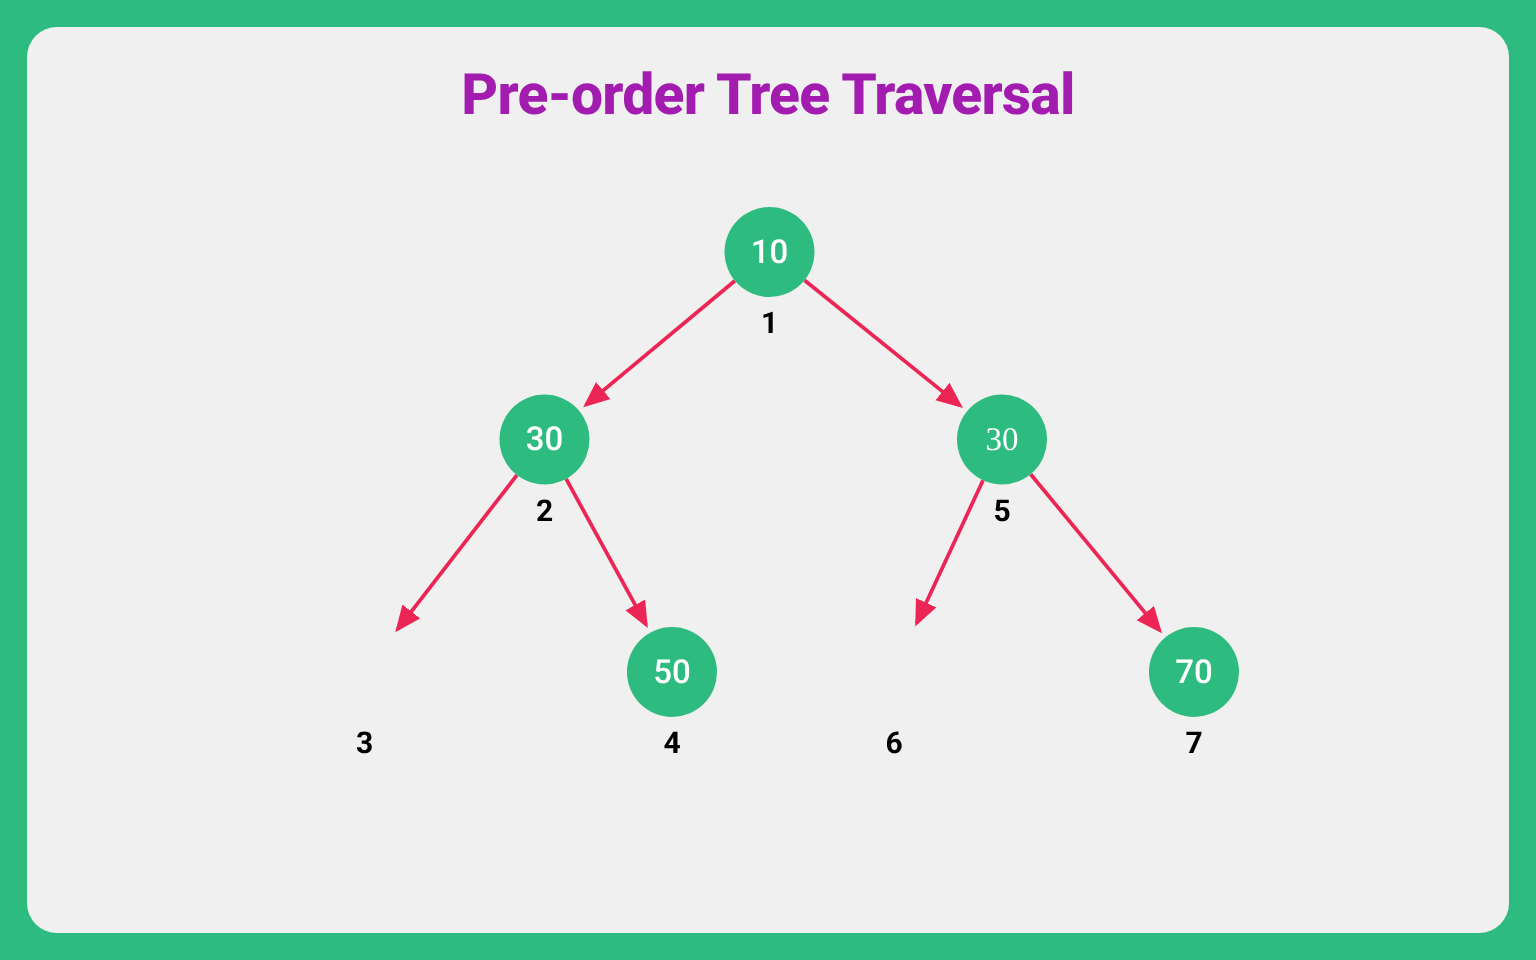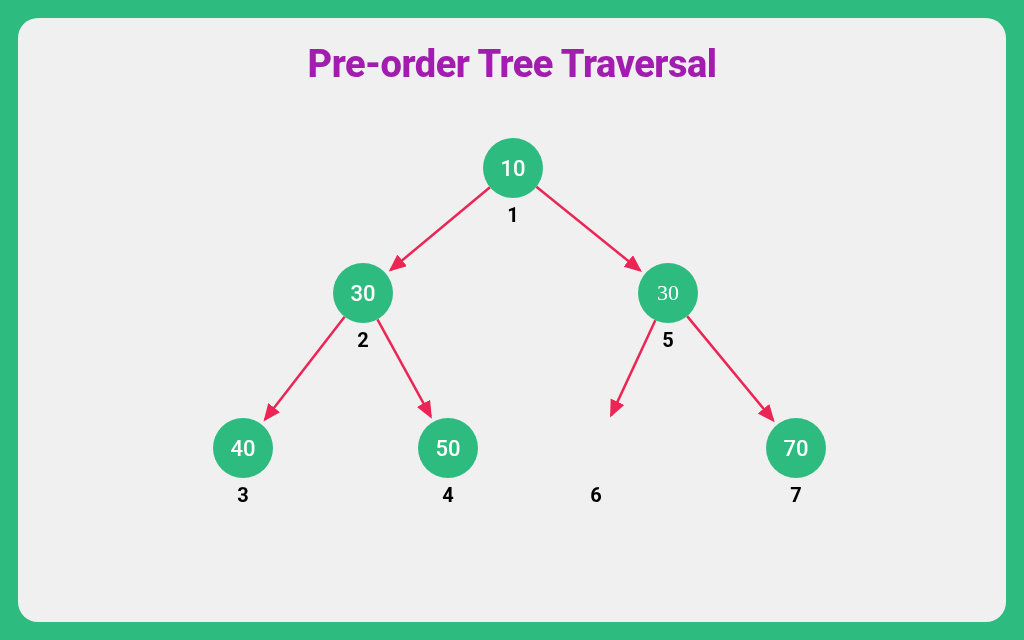--- a/index.html
+++ b/index.html
@@ -87,23 +87,20 @@
   <div class="node" style="left:345px;top:275px;">
     <span>30</span>
   </div>
   <div class="order" style="left:345px;top:310px;">2</div>
 
   <div class="node" style="left:650px;top:275px;font-family:Liberation Serif, serif;">
     <span>30</span>
   </div>
   <div class="order" style="left:650px;top:310px;">5</div>
 
-  <div class="node" style="left:225px;top:430px;">
-    <span>40</span>
-  </div>
   <div class="order" style="left:225px;top:465px;">3</div>
 
   <div class="node" style="left:430px;top:430px;">
     <span>50</span>
   </div>
   <div class="order" style="left:430px;top:465px;">4</div>
 
   <div class="order" style="left:578px;top:465px;">6</div>
 
   <div class="node" style="left:778px;top:430px;">

